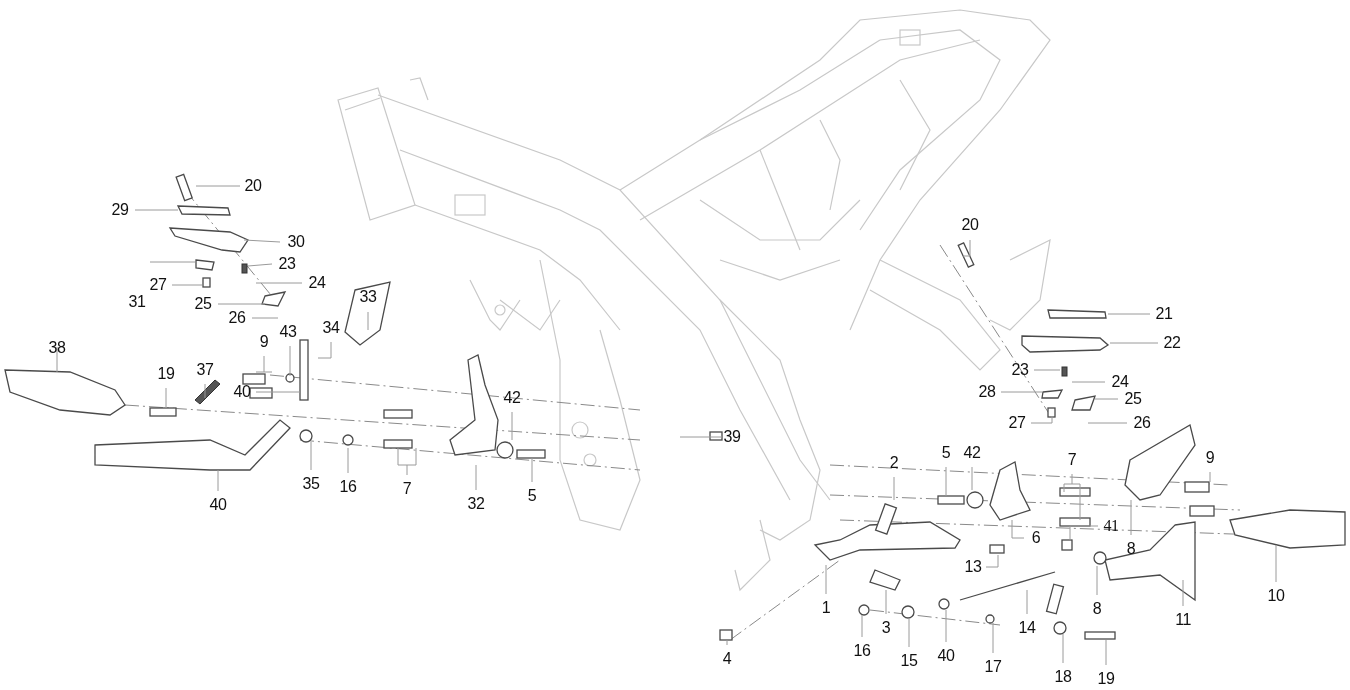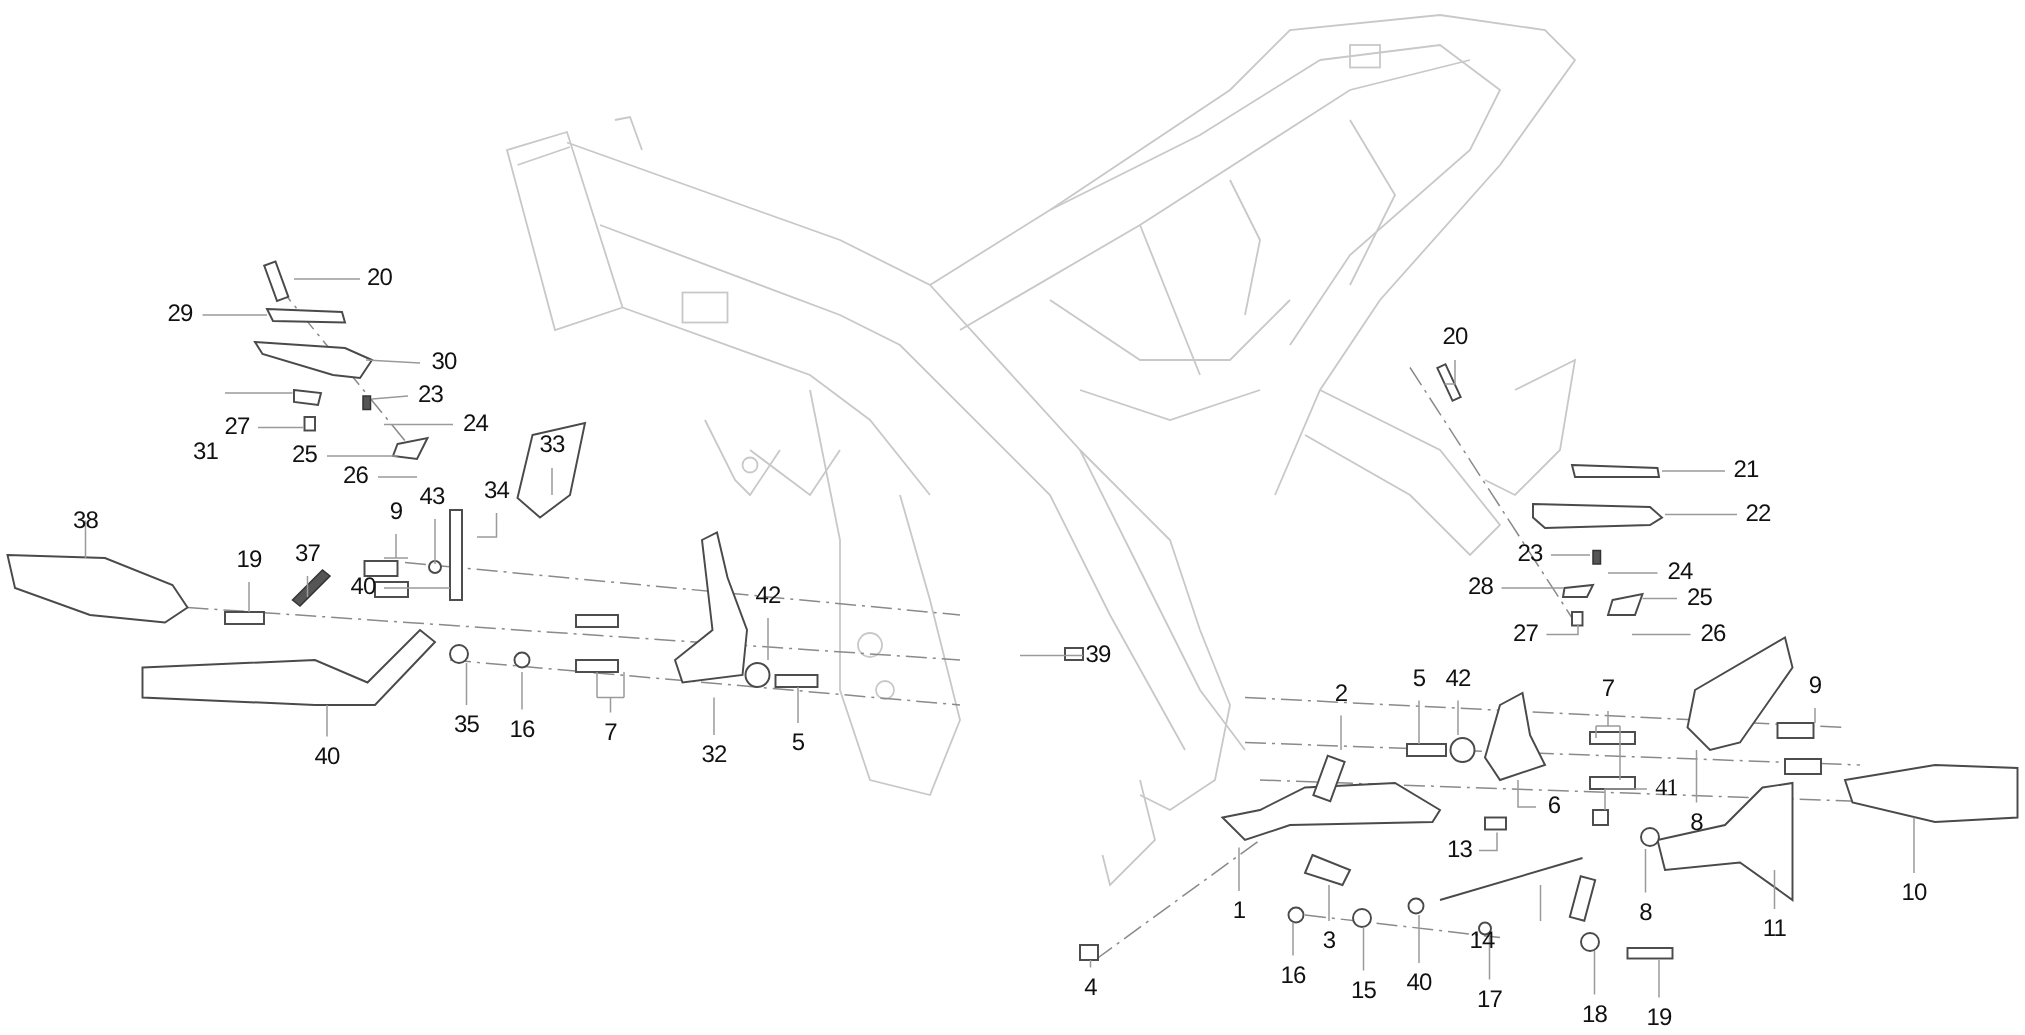--- a/index.html
+++ b/index.html
@@ -238,21 +238,21 @@
       <div class="num" style="left: 1210px; top: 458px;">9</div>
       <div class="num" style="left: 1111px; top: 526px; font-family: Liberation Serif, serif;">41</div>
       <div class="num" style="left: 1036px; top: 538px;">6</div>
       <div class="num" style="left: 1131px; top: 549px;">8</div>
       <div class="num" style="left: 973px; top: 567px;">13</div>
       <div class="num" style="left: 1097px; top: 609px;">8</div>
       <div class="num" style="left: 1183px; top: 620px;">11</div>
       <div class="num" style="left: 1276px; top: 596px;">10</div>
       <div class="num" style="left: 826px; top: 608px;">1</div>
       <div class="num" style="left: 886px; top: 628px;">3</div>
-      <div class="num" style="left: 988px; top: 628px;">14</div>
+      <div class="num" style="left: 1027px; top: 628px;">14</div>
       <div class="num" style="left: 727px; top: 659px;">4</div>
       <div class="num" style="left: 862px; top: 651px;">16</div>
       <div class="num" style="left: 909px; top: 661px;">15</div>
       <div class="num" style="left: 946px; top: 656px;">40</div>
       <div class="num" style="left: 993px; top: 667px;">17</div>
       <div class="num" style="left: 1063px; top: 677px;">18</div>
       <div class="num" style="left: 1106px; top: 679px;">19</div>
     </div>
 </div>
 

